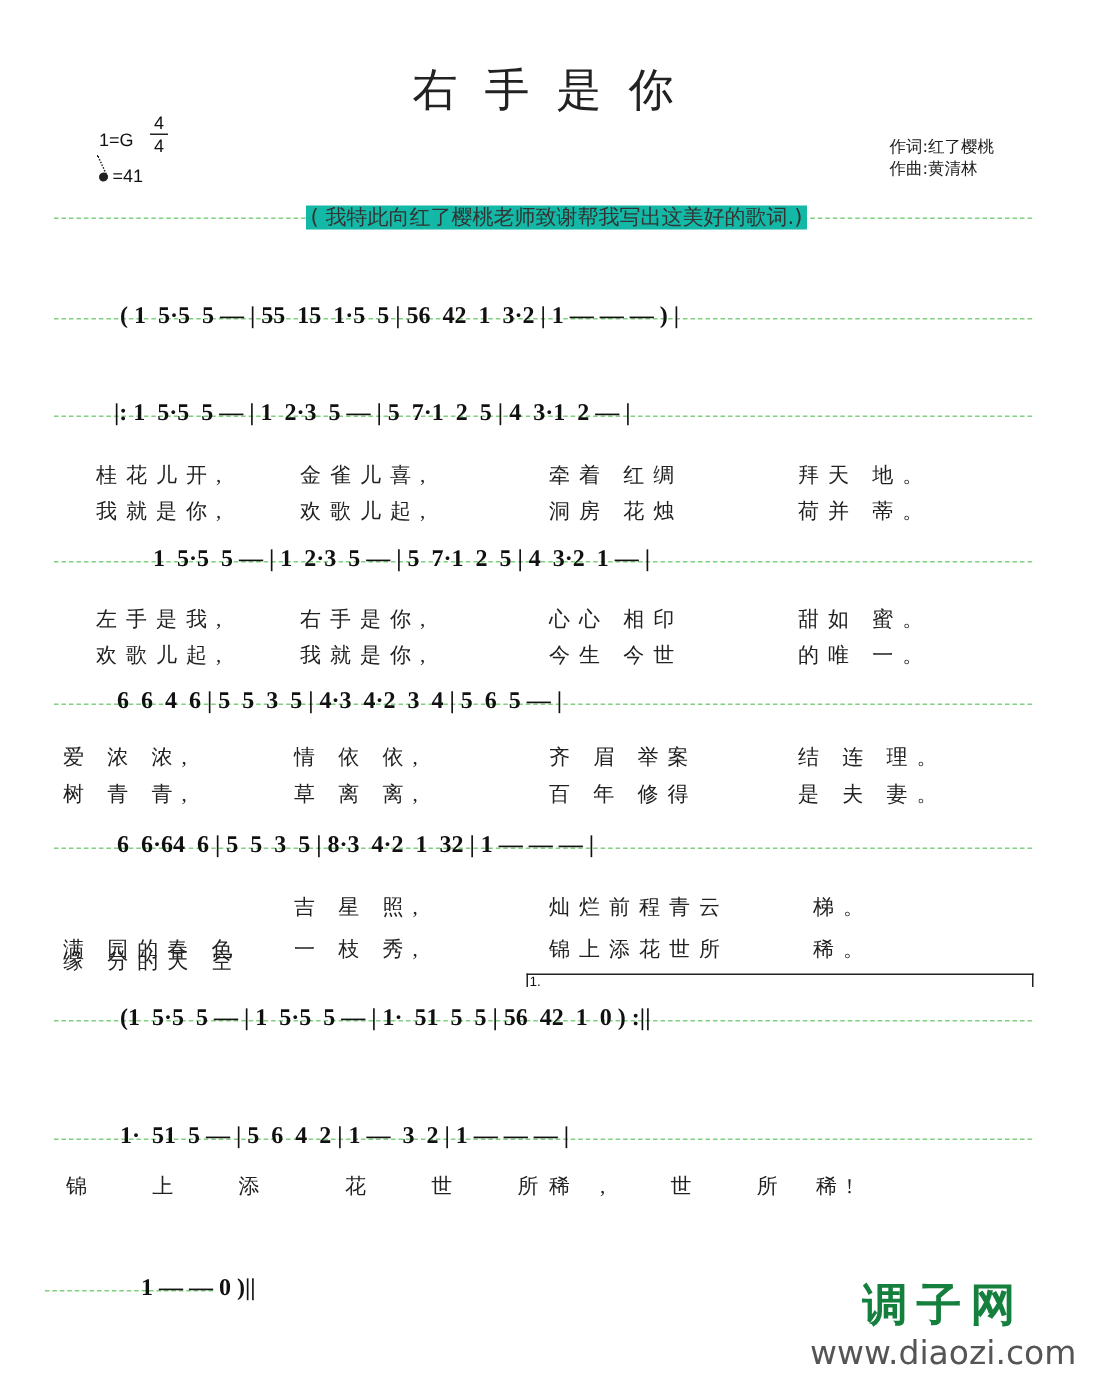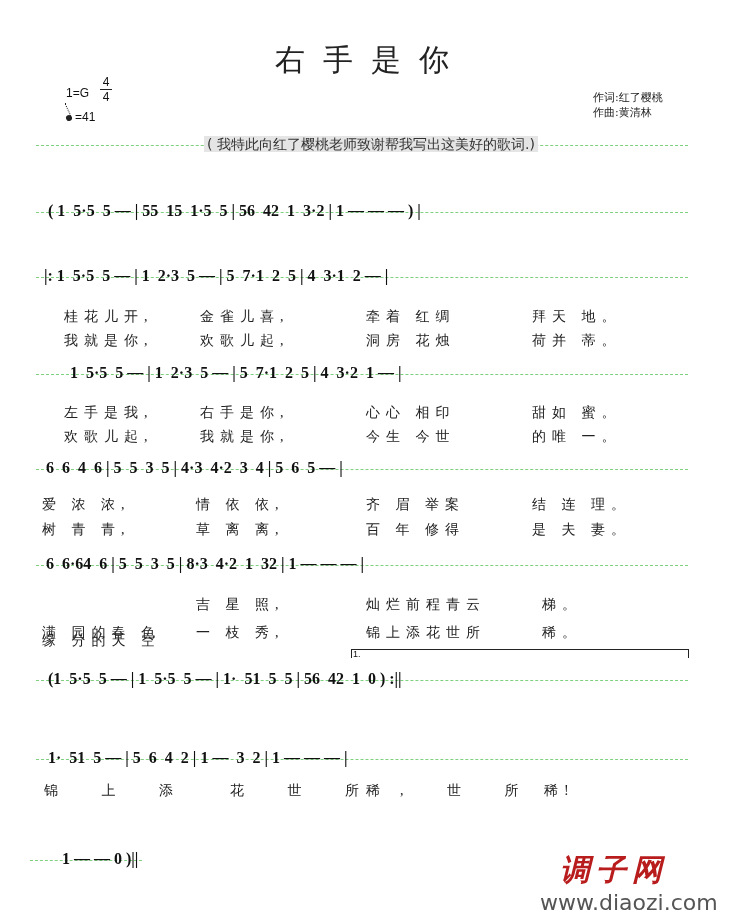--- a/index.html
+++ b/index.html
@@ -8,25 +8,25 @@
   .title { left:0; width:742px; top:40px; text-align:center; font-size:30px; letter-spacing:18px; font-family:"DejaVu Serif", serif; color:#222; }
   .key { left:66px; top:86px; font-size:12px; font-family:"Liberation Sans", sans-serif; }
   .ts { left:100px; top:76px; width:12px; text-align:center; font-size:12px; line-height:12px; font-family:"Liberation Sans", sans-serif; }
   .ts .bar { border-top:1px solid #222; margin:1px 0; }
   .tempo { left:66px; top:110px; font-size:12px; font-family:"Liberation Sans", sans-serif; }
   .note-stem { display:inline-block; width:6px; height:6px; background:#222; border-radius:50%; transform:rotate(-25deg); position:relative; margin-right:3px; }
   .note-stem:after { content:""; position:absolute; left:5px; bottom:2px; width:1px; height:16px; border-left:1px dotted #222; }
   .credits { left:593px; top:90px; font-size:11px; line-height:15px; font-family:"DejaVu Sans", sans-serif; color:#222; }
   .staff { left:36px; width:652px; height:0; border-top:1px dashed #7fd07f; }
   .dedication { left:0; width:742px; top:136px; text-align:center; font-size:14px; font-family:"DejaVu Sans", sans-serif; color:#333; }
-  .dedication span { background:#e5e5e5; padding:0 3px;margin-top:36px; }
+  .dedication span { background:#14b8a6; padding:0 3px;margin-top:36px; }
   .row { left:36px; width:652px; height:30px; }
-  .n { position:absolute; font-family:"Liberation Serif", serif; font-weight:bold; font-size:16px; top:-10px; }
+  .n { position:absolute; font-family:"Liberation Serif", serif; font-weight:bold; font-size:16px; top:-10px;margin-left:32px; }
   .lyr { position:absolute; font-size:14px; font-family:Liberation Serif, serif; color:#222; letter-spacing:6px; }
-  .watermark1 { left:560px; top:850px; font-size:30px; font-family:"DejaVu Sans", sans-serif; font-weight:bold; color:#b91c1c; letter-spacing:6px;font-style:italic; }
+  .watermark1 { left:575px; top:850px; font-size:30px; font-family:"DejaVu Sans", sans-serif; font-weight:bold; color:#15803d; letter-spacing:6px; }
   .watermark2 { left:540px; top:890px; font-size:22px; font-family:"DejaVu Sans", sans-serif; color:#555; }
 </style>
 </head>
 <body>
 
 <div class="abs title">右手是你</div>
 <div class="abs key">1=G</div>
 <div class="abs ts">
   <div>4</div>
   <div class="bar"></div>

